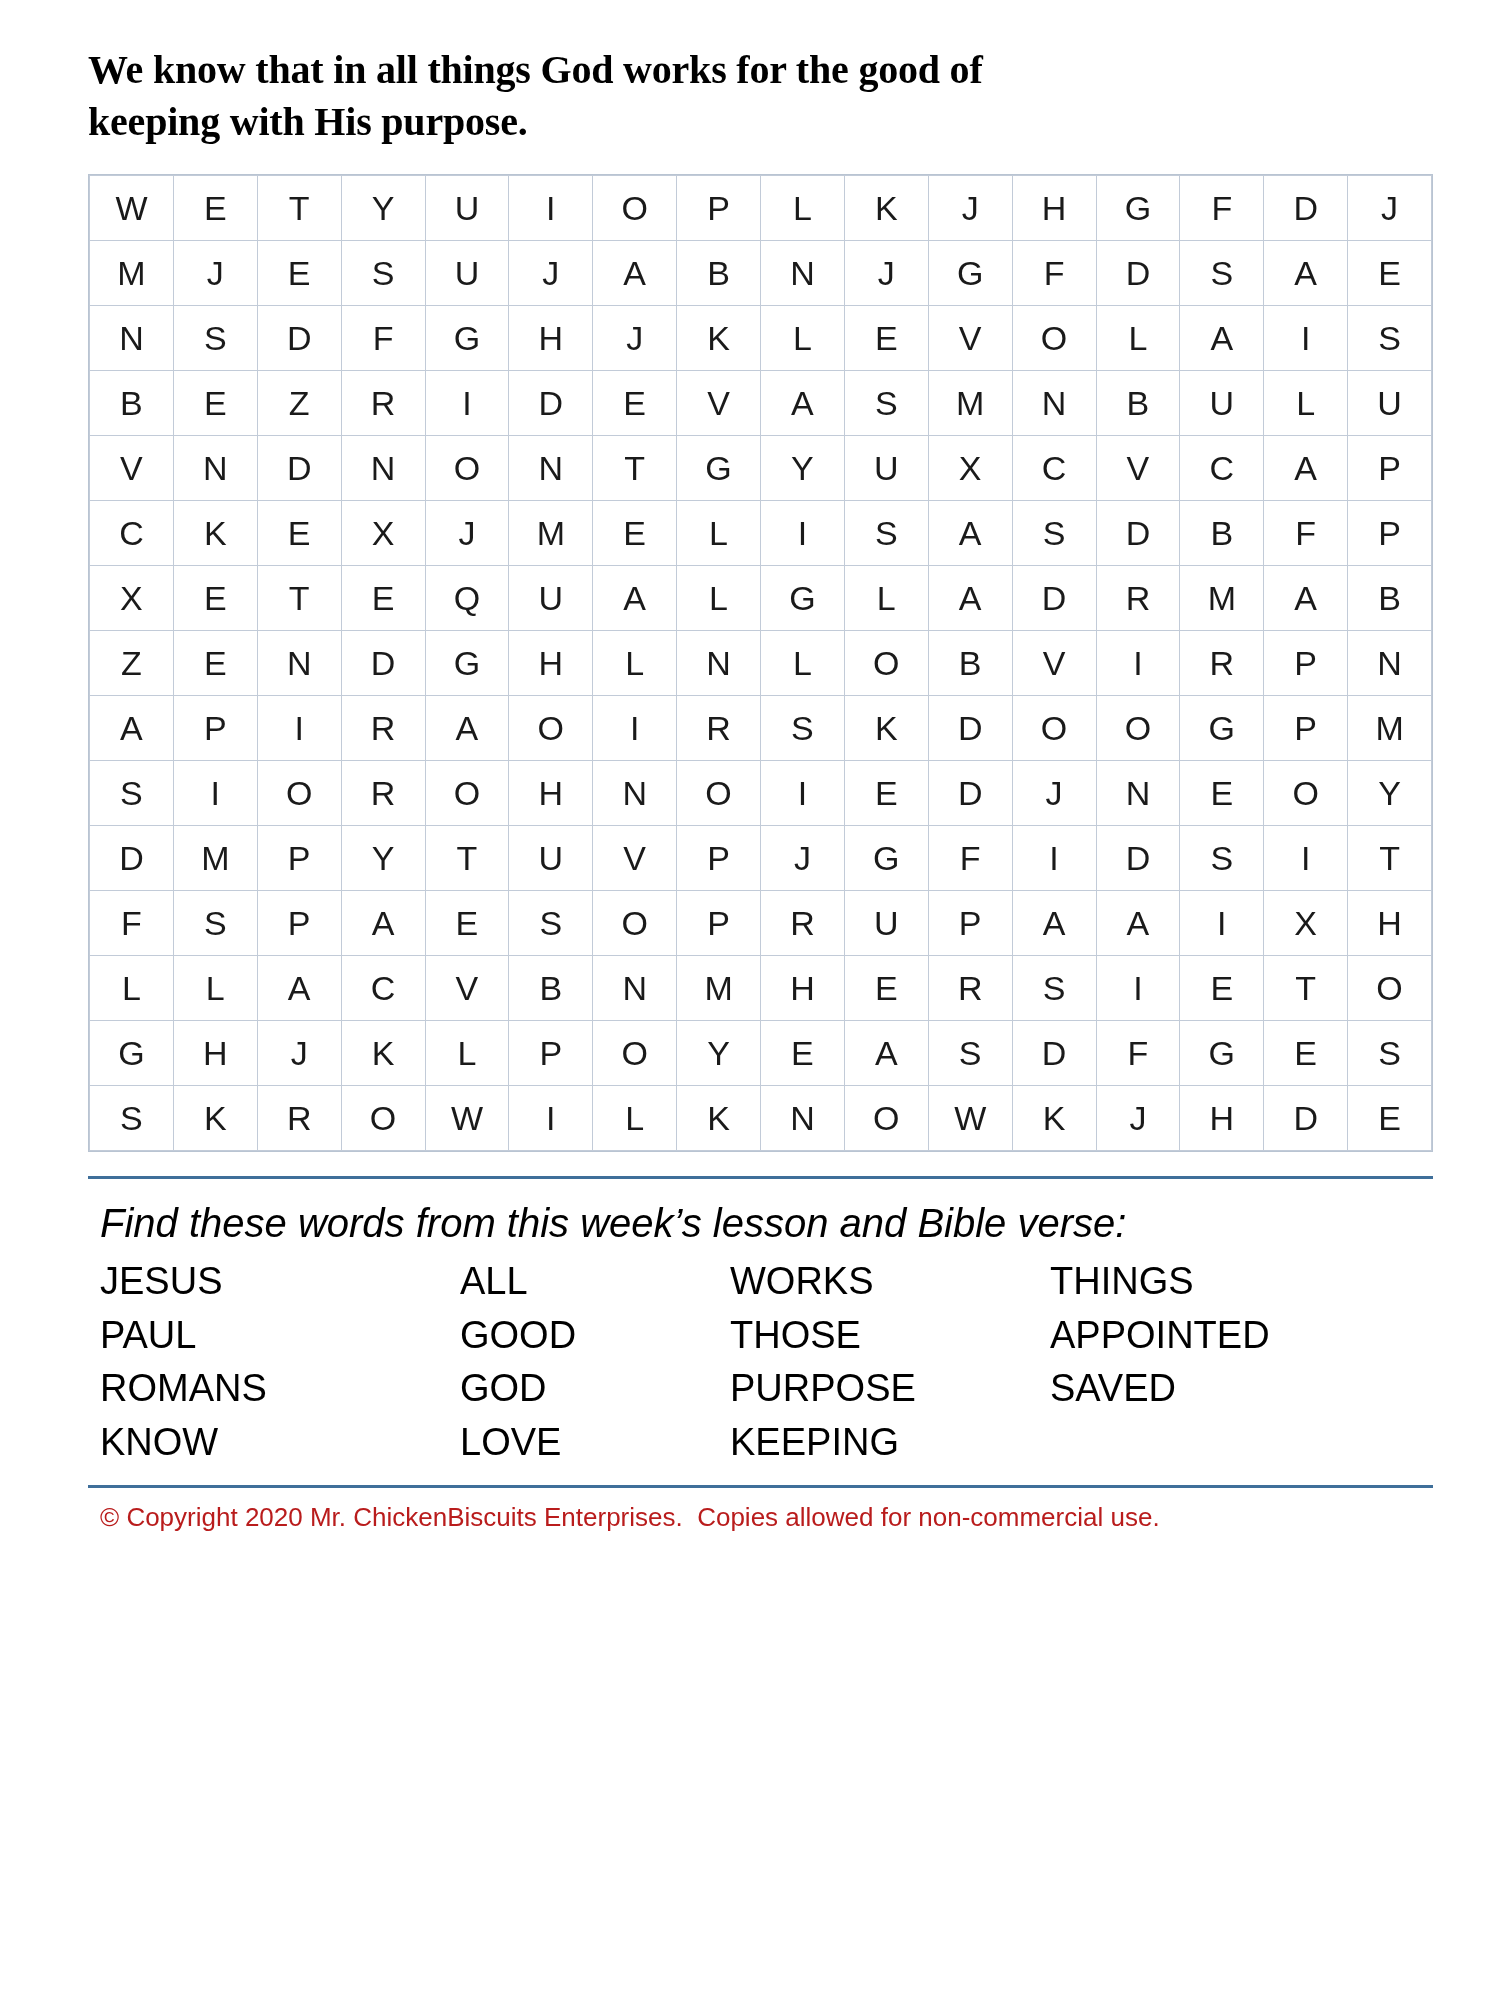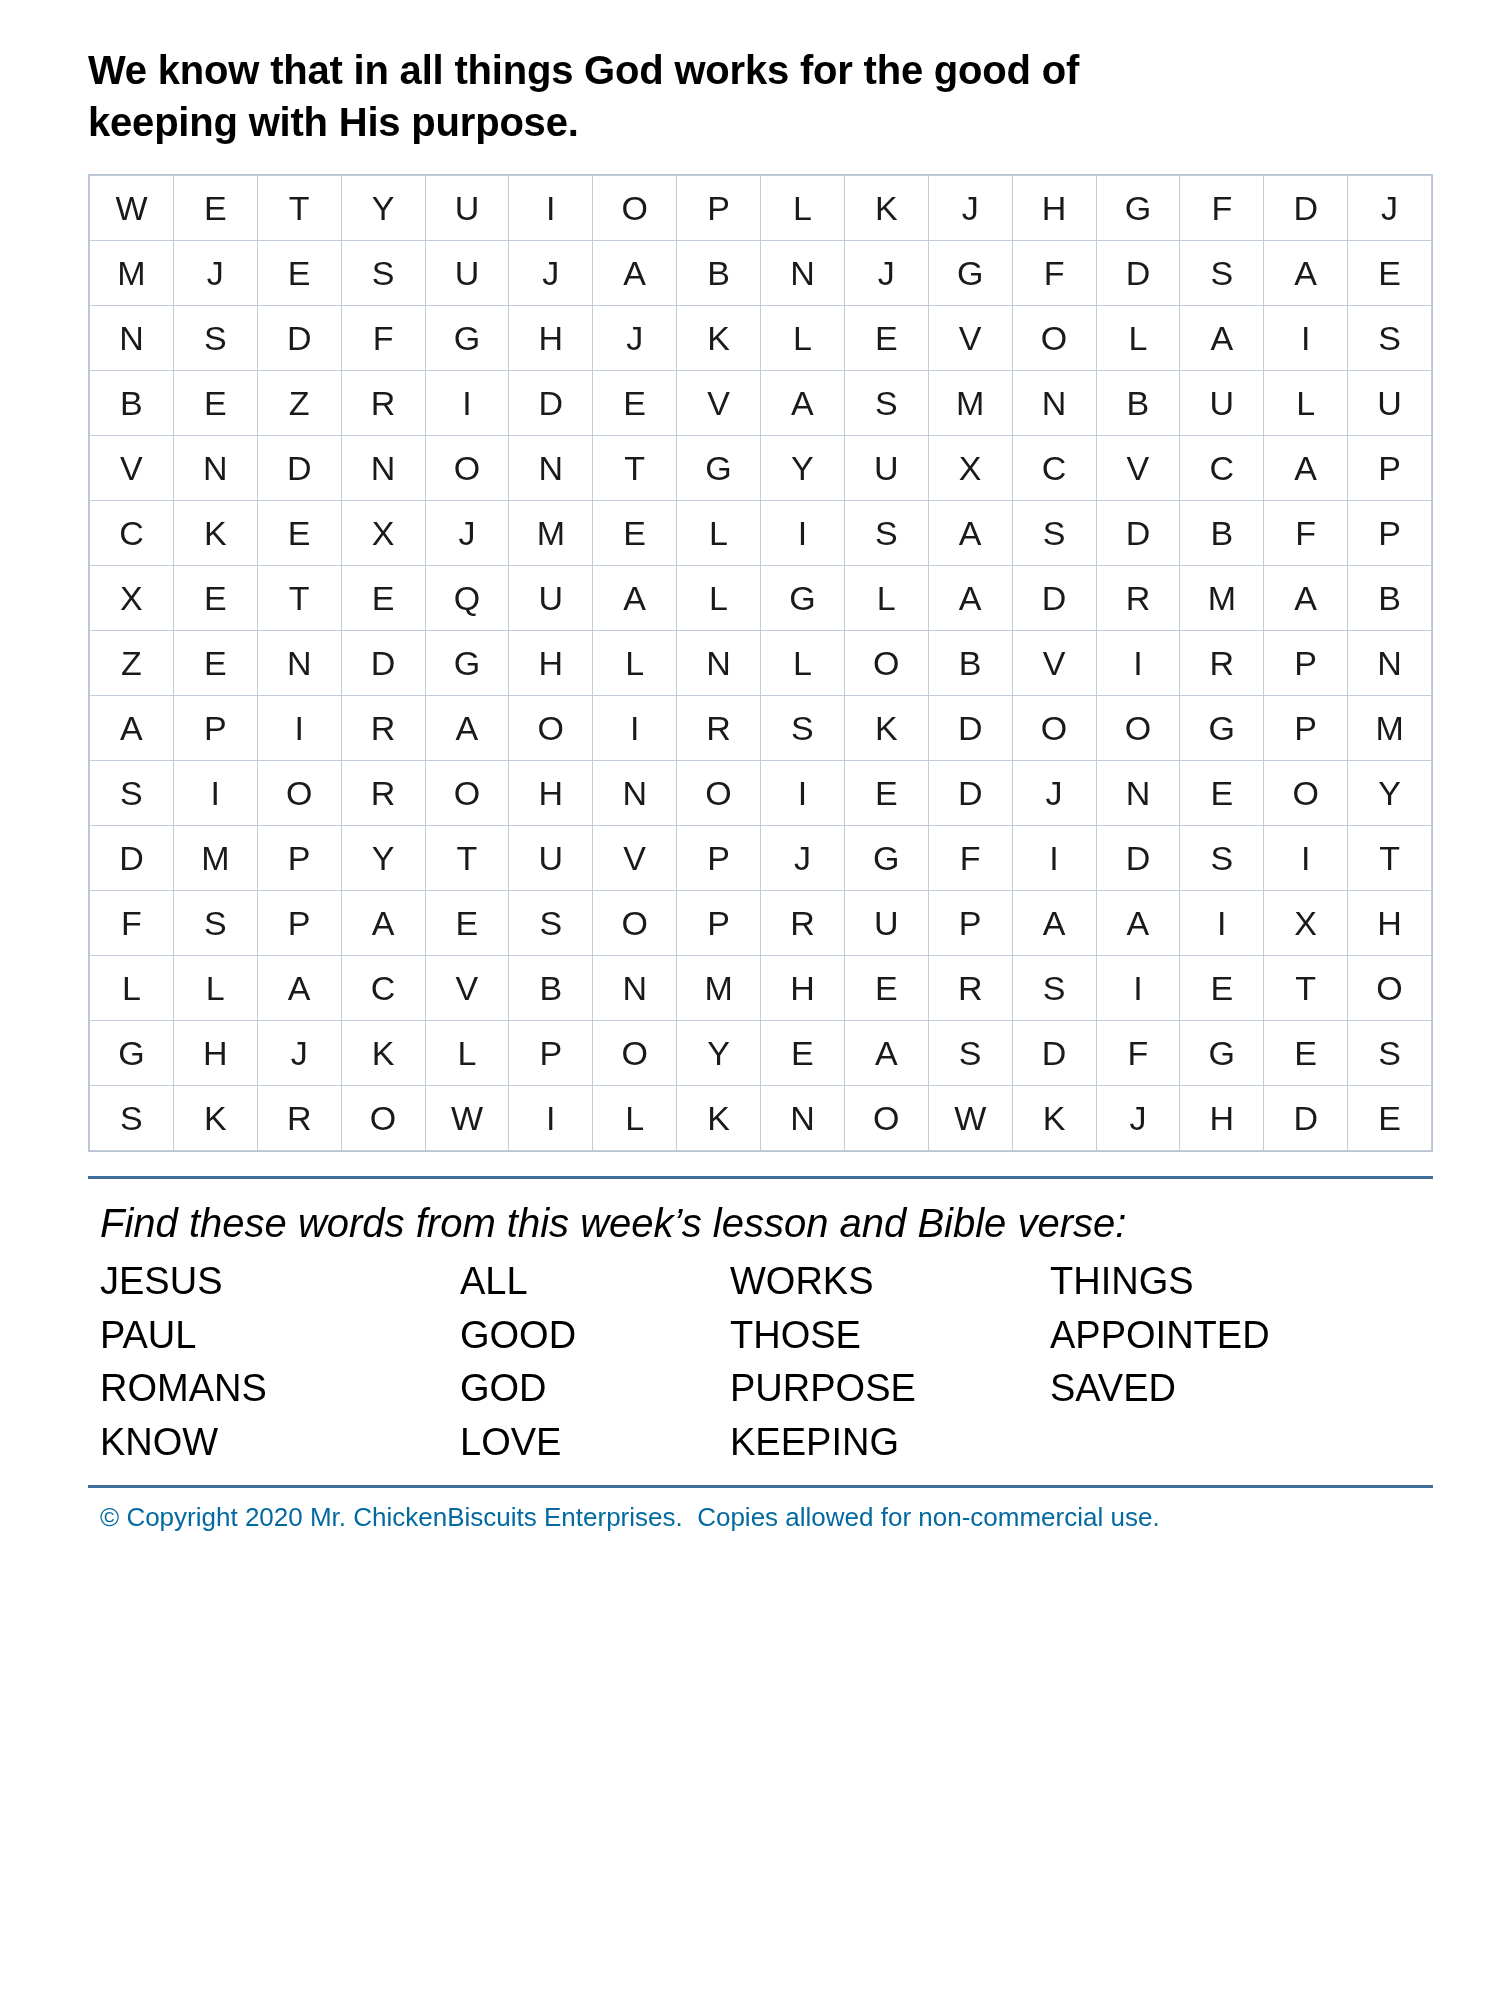--- a/index.html
+++ b/index.html
@@ -28,20 +28,21 @@
     font-weight: bold;
     font-size: 40px;
     line-height: 1.30;
     letter-spacing: -0.2px;
     width: 1332px;
     margin: 0 0 0 0;
   }
   .verse-line {
     display: block;
     white-space: pre;
+    font-family: Liberation Serif, serif;
   }
   .verse-line.with-ref {
     display: flex;
     justify-content: space-between;
     align-items: flex-start;
     width: 1325px;
     flex-direction: column;
   }
   .verse-ref {
     font-weight: bold;
@@ -106,21 +107,21 @@
     height: 3px;
     background: #3f6f9a;
     width: 1345px;
     margin-top: 22px;
   }
   .copyright {
     font-size: 26px;
     margin-top: 14px;
     margin-left: 12px;
     white-space: pre;
-    color: #0369a1;
+    color: #b91c1c;
   }
 </style>
 </head>
 <body>
 
 <div class="page">
 
   <div class="verse">
     <span class="verse-line">We know that in all things God works for the good of</span>
     <span class="verse-line with-ref">

